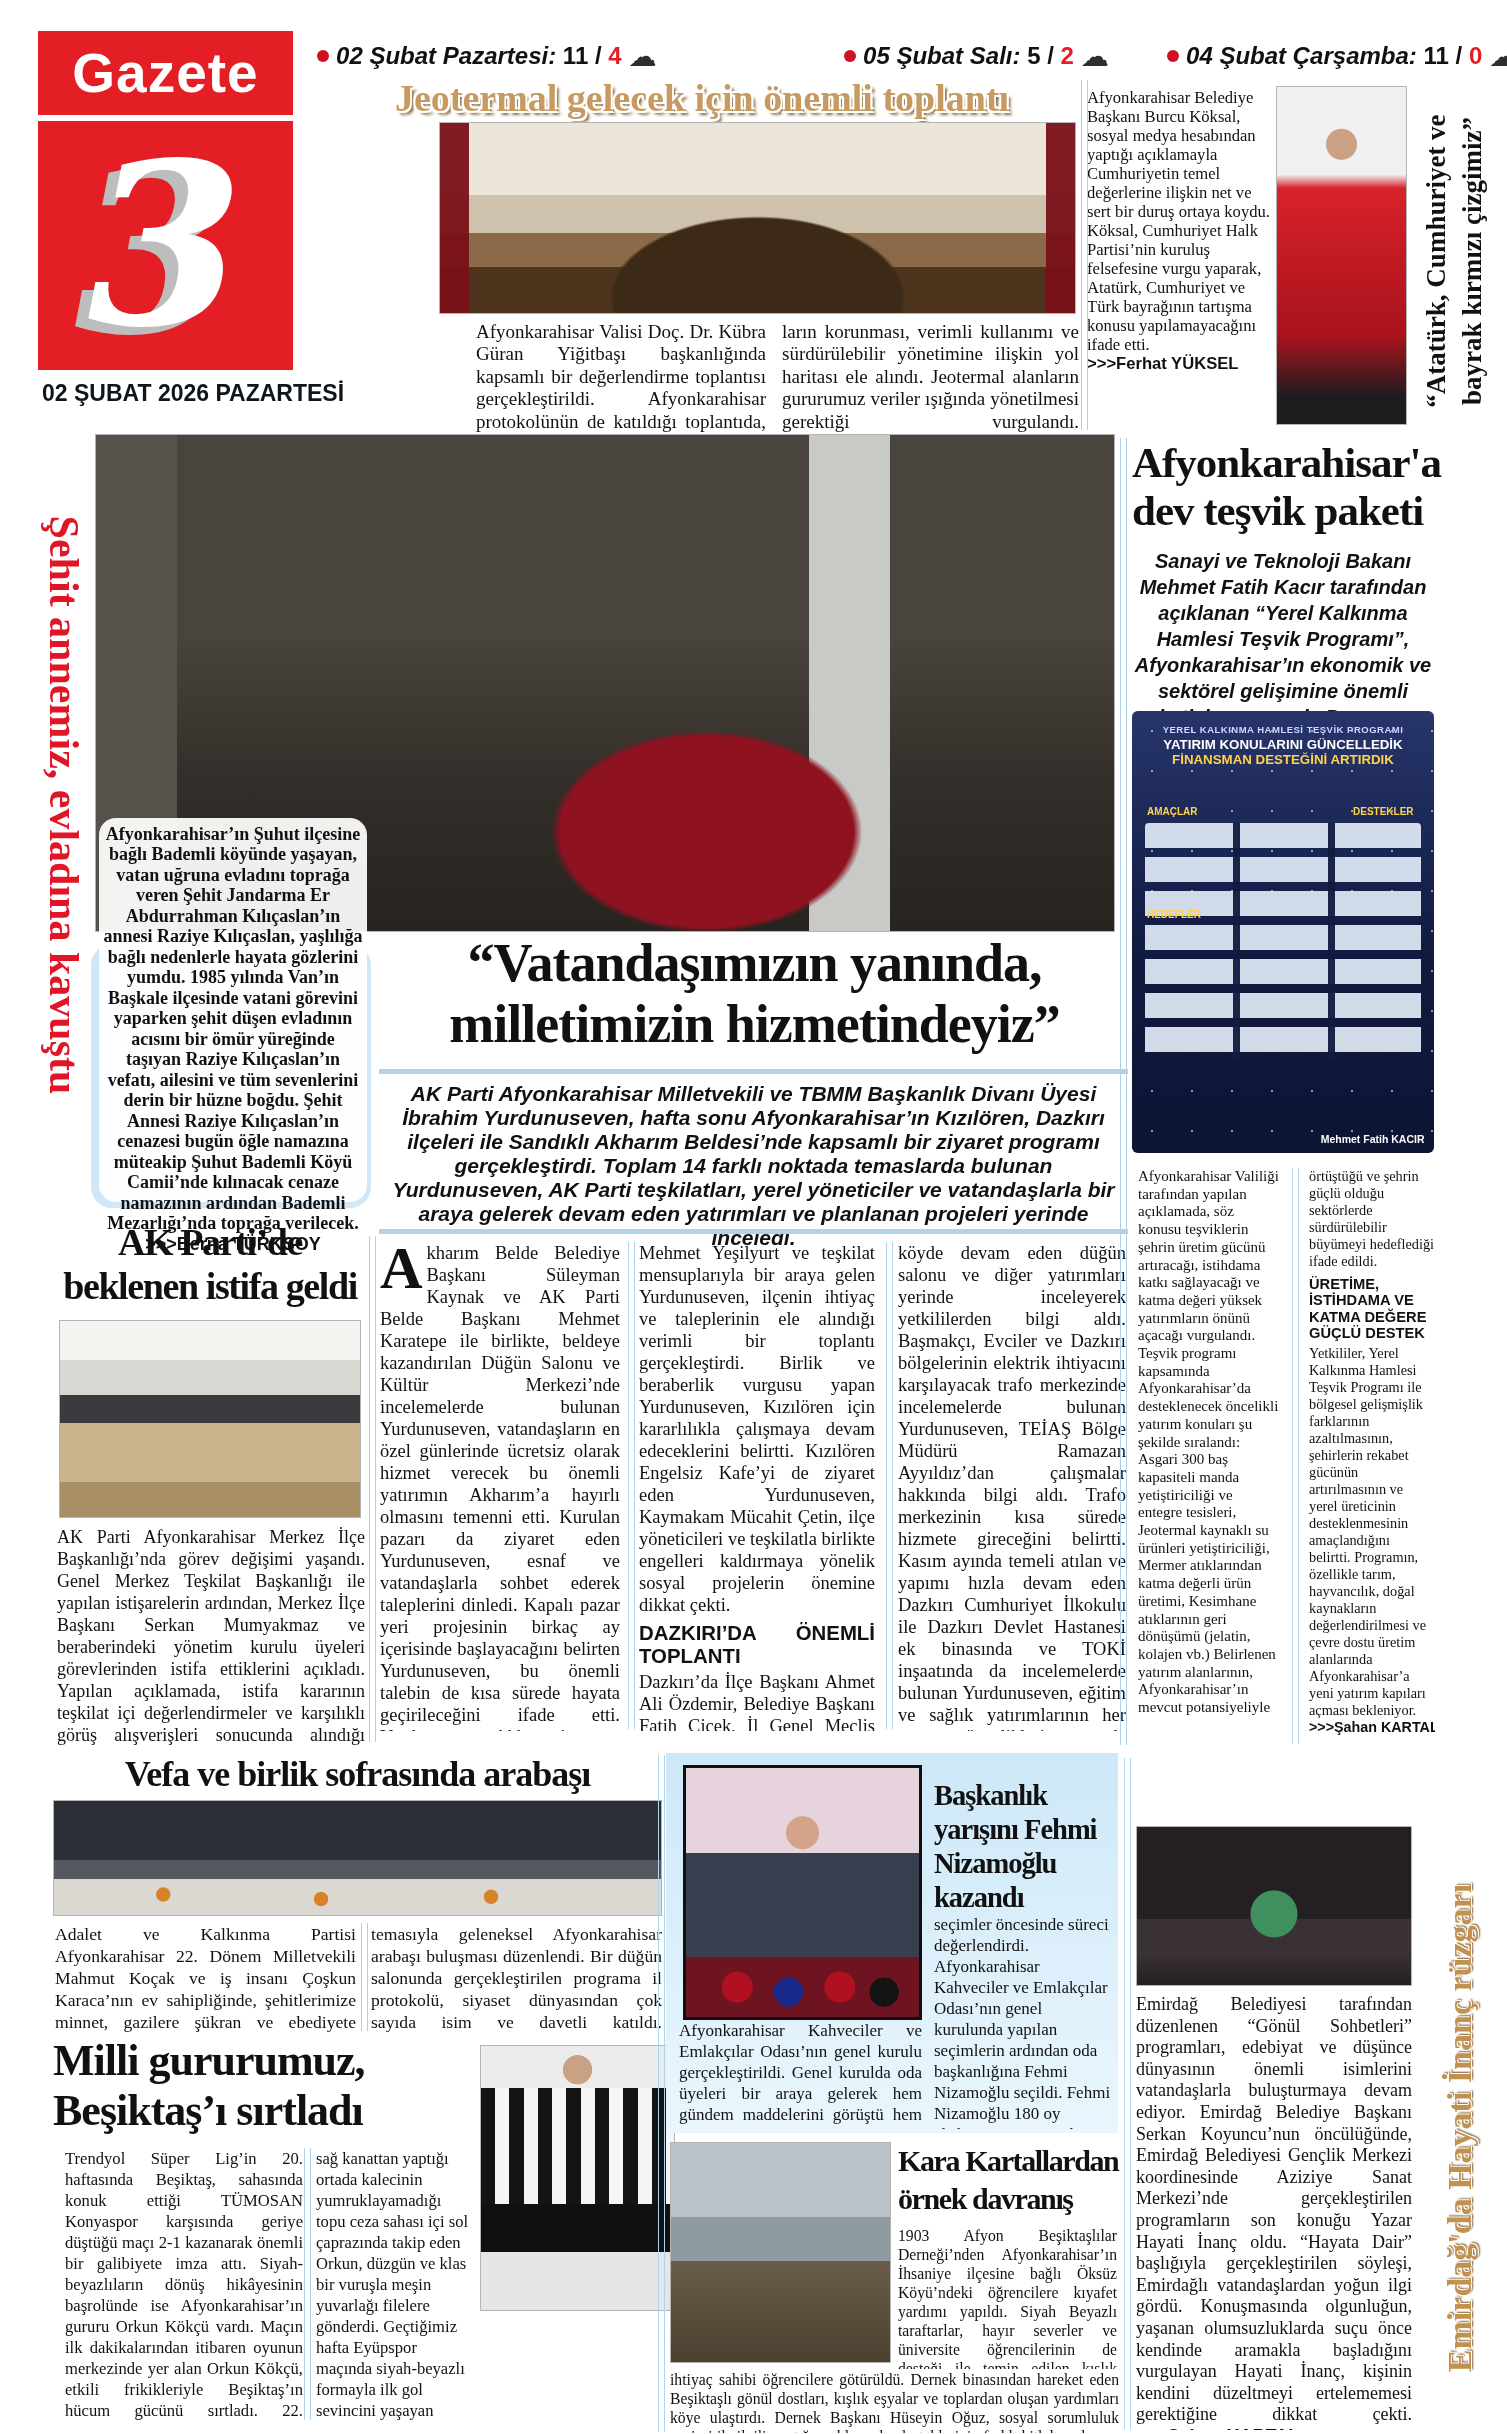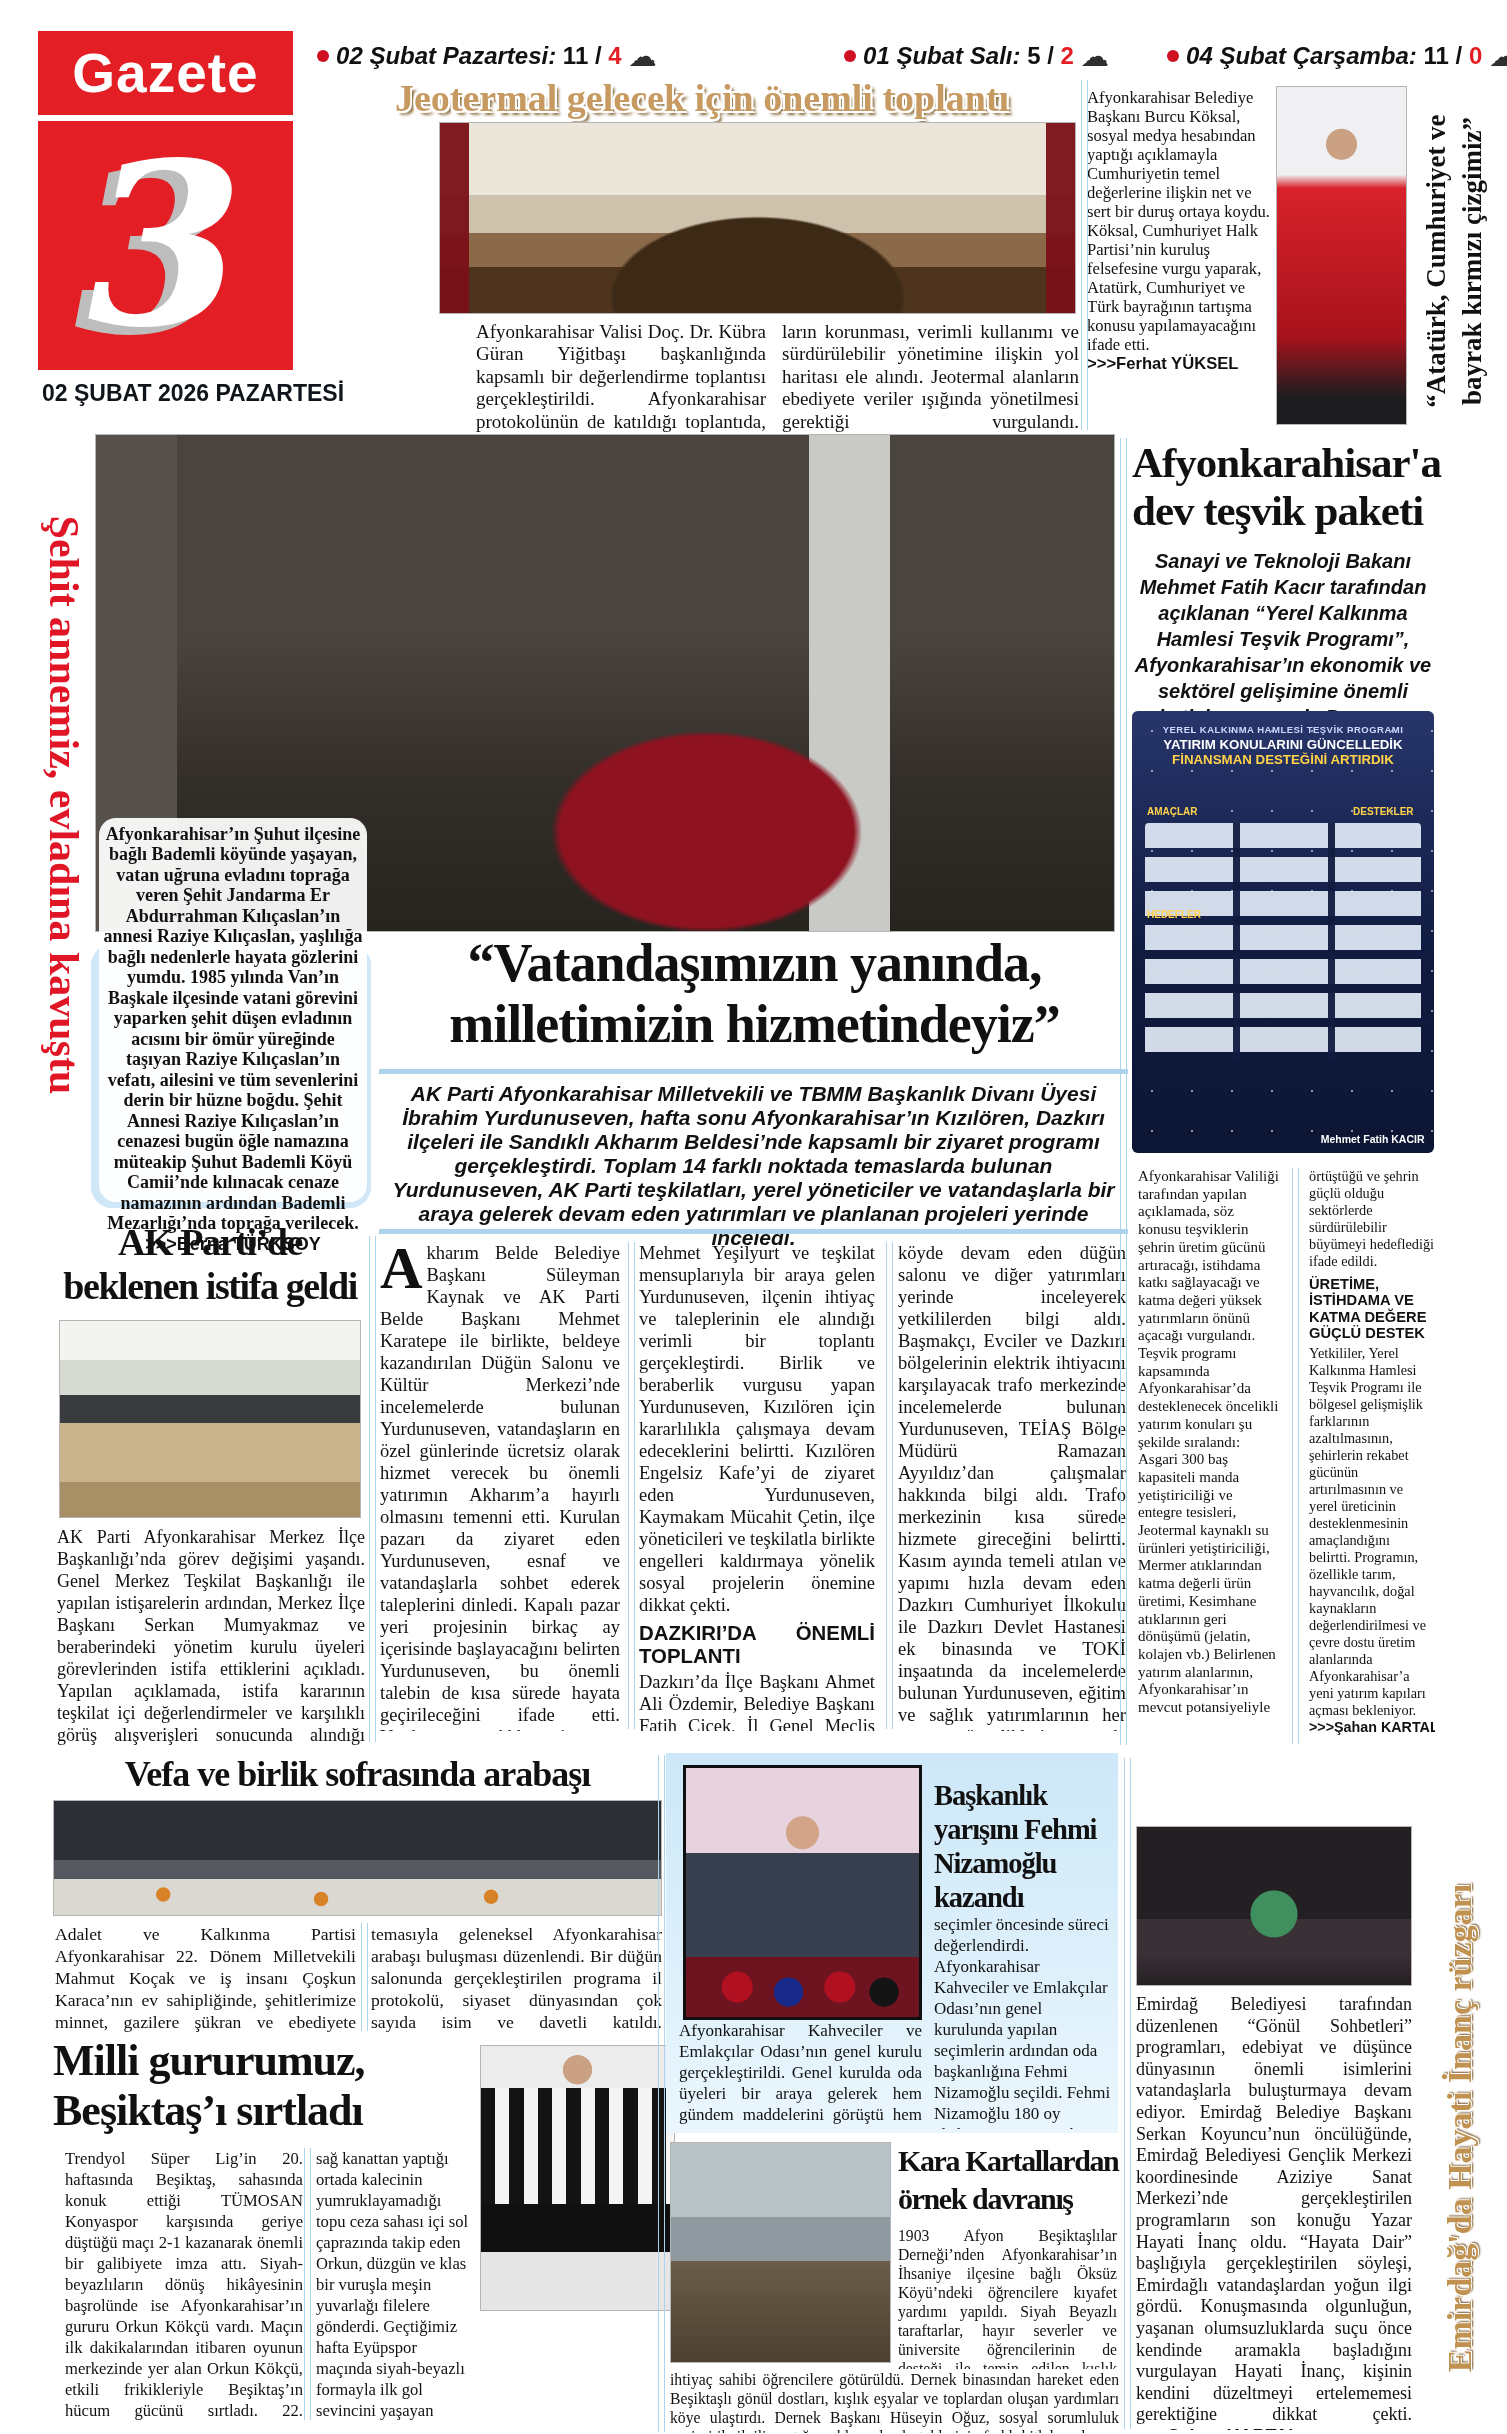--- a/index.html
+++ b/index.html
@@ -192,40 +192,40 @@
   <div class="abs sans weather" id="w1">
     <span class="wdot"></span>
     <span>02 Şubat Pazartesi:</span>
     <span class="whigh">11</span>
       <span class="wsep">/</span>
       <span class="wlow">4</span>
     <span class="wicon">☁</span>
   </div>
   <div class="abs sans weather" id="w2">
     <span class="wdot"></span>
-    <span>01 Şubat Salı:</span>
+    <span>05 Şubat Salı:</span>
     <span class="whigh">5</span>
       <span class="wsep">/</span>
       <span class="wlow">2</span>
     <span class="wicon">☁</span>
   </div>
   <div class="abs sans weather" id="w3">
     <span class="wdot"></span>
     <span>04 Şubat Çarşamba:</span>
     <span class="whigh">11</span>
       <span class="wsep">/</span>
       <span class="wlow">0</span>
     <span class="wicon">☁</span>
   </div>
 
   <div class="abs" id="jeo-head">Jeotermal gelecek için önemli toplantı</div>
   <div class="abs ph" id="jeo-photo"></div>
   <div class="abs body-serif" id="jeo-c1">Afyonkarahisar Valisi Doç. Dr. Kübra Güran Yiğitbaşı başkanlığında kapsamlı bir değerlendirme toplantısı gerçekleştirildi. Afyonkarahisar protokolünün de katıldığı toplantıda, jeotermal kaynak-</div>
   <div class="abs body-serif" id="jeo-c2">
-    <span>ların korunması, verimli kullanımı ve sürdürülebilir yönetimine ilişkin yol haritası ele alındı. Jeotermal alanların ebediyete veriler ışığında yönetilmesi gerektiği vurgulandı.</span>
+    <span>ların korunması, verimli kullanımı ve sürdürülebilir yönetimine ilişkin yol haritası ele alındı. Jeotermal alanların gururumuz veriler ışığında yönetilmesi gerektiği vurgulandı.</span>
     <span class="byline">&gt;&gt;&gt;Mustafa BAYER</span>
   </div>
 
   <div class="abs" id="kok-body">
     <span>Afyonkarahisar Belediye Başkanı Burcu Köksal, sosyal medya hesabından yaptığı açıklamayla Cumhuriyetin temel değerlerine ilişkin net ve sert bir duruş ortaya koydu. Köksal, Cumhuriyet Halk Partisi’nin kuruluş felsefesine vurgu yaparak, Atatürk, Cumhuriyet ve Türk bayrağının tartışma konusu yapılamayacağını ifade etti.</span>
     <span class="byline">&gt;&gt;&gt;Ferhat YÜKSEL</span>
   </div>
   <div class="abs ph" id="kok-photo"></div>
   <div class="rotbox" id="kok-quote">
     <div class="rotin">

